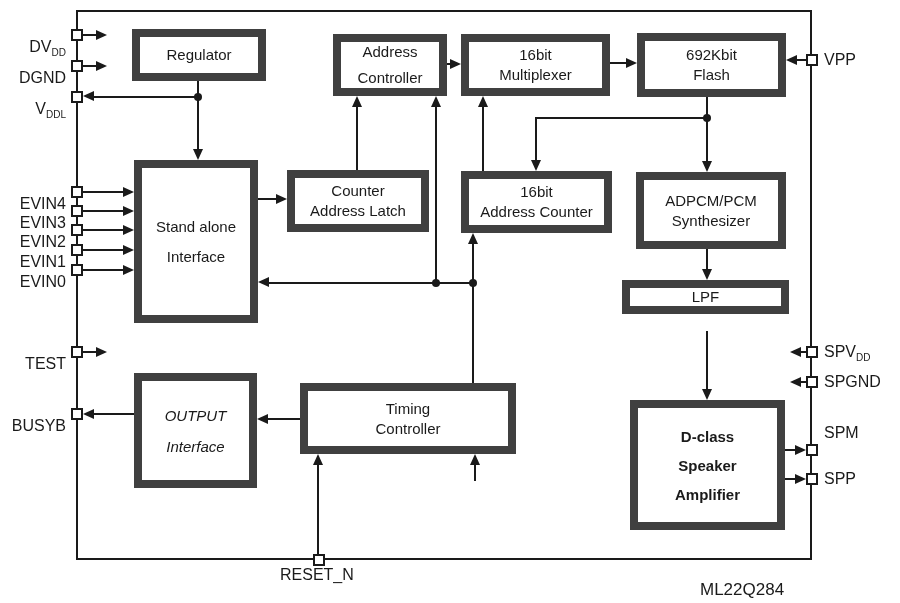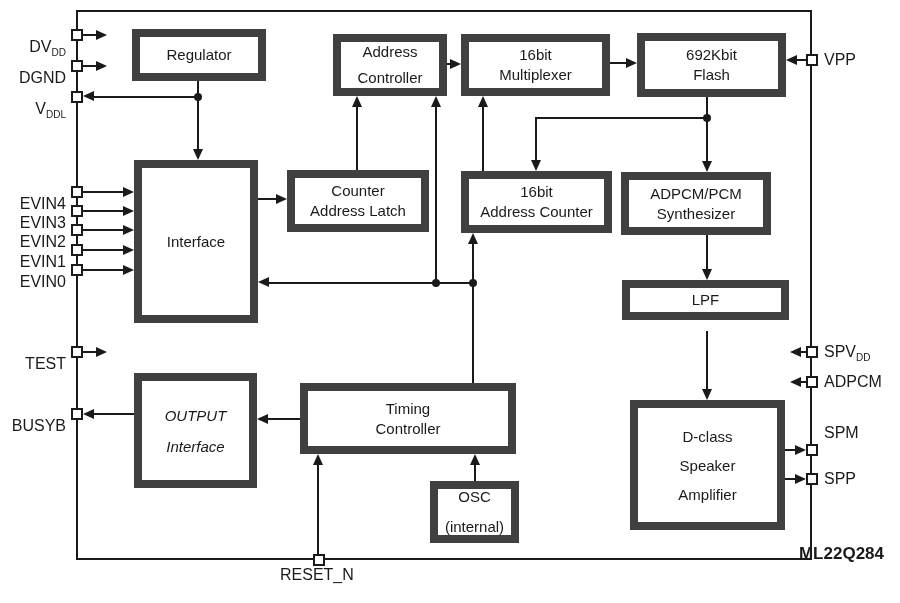--- a/index.html
+++ b/index.html
@@ -27,21 +27,21 @@
     flex-direction: column;
     justify-content: center;
     align-items: center;
     text-align: center;
     font-size: 15px;
     line-height: 20px;
     z-index: 3;
   }
   .blk span { display: block; }
   .lh26 { line-height: 26px; }
-  .lh29 { line-height: 29px; }
+  .lh29 { line-height: 29px; font-weight: bold; }
   .lh30 { line-height: 30px; }
   .lh31 { line-height: 31px; font-style: italic; }
   .wh { position: absolute; height: 2px; background: #1a1a1a; z-index: 1; }
   .wv { position: absolute; width: 2px; background: #1a1a1a; z-index: 1; }
   .dot { position: absolute; width: 8px; height: 8px; background: #1a1a1a; border-radius: 50%; z-index: 2; }
   .ar, .al, .au, .ad { position: absolute; width: 0; height: 0; z-index: 2; }
   .ar { border-top: 5px solid transparent; border-bottom: 5px solid transparent; border-left: 11px solid #1a1a1a; }
   .al { border-top: 5px solid transparent; border-bottom: 5px solid transparent; border-right: 11px solid #1a1a1a; }
   .au { border-left: 5px solid transparent; border-right: 5px solid transparent; border-bottom: 11px solid #1a1a1a; }
   .ad { border-left: 5px solid transparent; border-right: 5px solid transparent; border-top: 11px solid #1a1a1a; }
@@ -50,22 +50,22 @@
     background: #ffffff; border: 2px solid #1a1a1a; z-index: 4;
   }
   .lbl {
     position: absolute; font-size: 16px; line-height: 18px;
     white-space: nowrap; z-index: 3;
   }
   .lbl sub { font-size: 10px; }
   .lbl-left { left: 0; width: 66px; text-align: right; margin-top: 12px; }
   .lbl-right { left: 824px; text-align: left; }
   .chipname {
-    position: absolute; left: 700px; top: 544px; width: 184px;
-    text-align: right; font-size: 17px; font-weight: bold; z-index: 3;
+    position: absolute; left: 700px; top: 580px; width: 184px;
+    font-size: 17px; font-weight: normal; z-index: 3;
   }
 </style>
 </head>
 <body>
 
 <div class="canvas">
 
   <div class="outer"></div>
 
   <div class="wv" style="left:197px;top:81px;height:71px"></div>
@@ -147,48 +147,45 @@
   </div>
   <div class="blk" style="left:461px;top:34px;width:149px;height:62px">
     <span>16bit</span>
     <span>Multiplexer</span>
   </div>
   <div class="blk" style="left:637px;top:33px;width:149px;height:64px">
     <span>692Kbit</span>
     <span>Flash</span>
   </div>
   <div class="blk lh30" style="left:134px;top:160px;width:124px;height:163px">
+    <span>Stand alone</span>
     <span>Interface</span>
   </div>
   <div class="blk" style="left:287px;top:170px;width:142px;height:62px">
     <span>Counter</span>
     <span>Address Latch</span>
   </div>
   <div class="blk" style="left:461px;top:171px;width:151px;height:62px">
     <span>16bit</span>
     <span>Address Counter</span>
   </div>
-  <div class="blk" style="left:621px;top:172px;width:150px;height:63px">
+  <div class="blk" style="left:636px;top:172px;width:150px;height:77px">
     <span>ADPCM/PCM</span>
     <span>Synthesizer</span>
   </div>
-  <div class="blk" style="left:622px;top:280px;width:167px;height:40px">
+  <div class="blk" style="left:622px;top:280px;width:167px;height:34px">
     <span>LPF</span>
   </div>
   <div class="blk lh31" style="left:134px;top:373px;width:123px;height:115px">
     <span>OUTPUT</span>
     <span>Interface</span>
   </div>
   <div class="blk" style="left:300px;top:383px;width:216px;height:71px">
     <span>Timing</span>
     <span>Controller</span>
-  </div>
-  <div class="blk lh30" style="left:430px;top:481px;width:89px;height:62px">
-    <span>OSC</span>
-    <span>(internal)</span>
   </div>
   <div class="blk lh29" style="left:630px;top:400px;width:155px;height:130px">
     <span>D-class</span>
     <span>Speaker</span>
     <span>Amplifier</span>
   </div>
 
   <div class="pin" style="left:71px;top:29px"></div>
   <div class="pin" style="left:71px;top:60px"></div>
   <div class="pin" style="left:71px;top:91px"></div>
@@ -211,20 +208,20 @@
   <div class="lbl lbl-left" style="top:88px"><span>V</span><sub>DDL</sub></div>
   <div class="lbl lbl-left" style="top:183px"><span>EVIN4</span></div>
   <div class="lbl lbl-left" style="top:202px"><span>EVIN3</span></div>
   <div class="lbl lbl-left" style="top:221px"><span>EVIN2</span></div>
   <div class="lbl lbl-left" style="top:241px"><span>EVIN1</span></div>
   <div class="lbl lbl-left" style="top:261px"><span>EVIN0</span></div>
   <div class="lbl lbl-left" style="top:343px"><span>TEST</span></div>
   <div class="lbl lbl-left" style="top:405px"><span>BUSYB</span></div>
   <div class="lbl lbl-right" style="top:51px"><span>VPP</span></div>
   <div class="lbl lbl-right" style="top:343px"><span>SPV</span><sub>DD</sub></div>
-  <div class="lbl lbl-right" style="top:373px"><span>ADPCM</span></div>
+  <div class="lbl lbl-right" style="top:373px"><span>SPGND</span></div>
   <div class="lbl lbl-right" style="top:424px"><span>SPM</span></div>
   <div class="lbl lbl-right" style="top:470px"><span>SPP</span></div>
   <div class="lbl" style="left:280px;top:566px"><span>RESET_N</span></div>
 
   <div class="chipname">ML22Q284</div>
 
 </div>
 
 </body></html>

